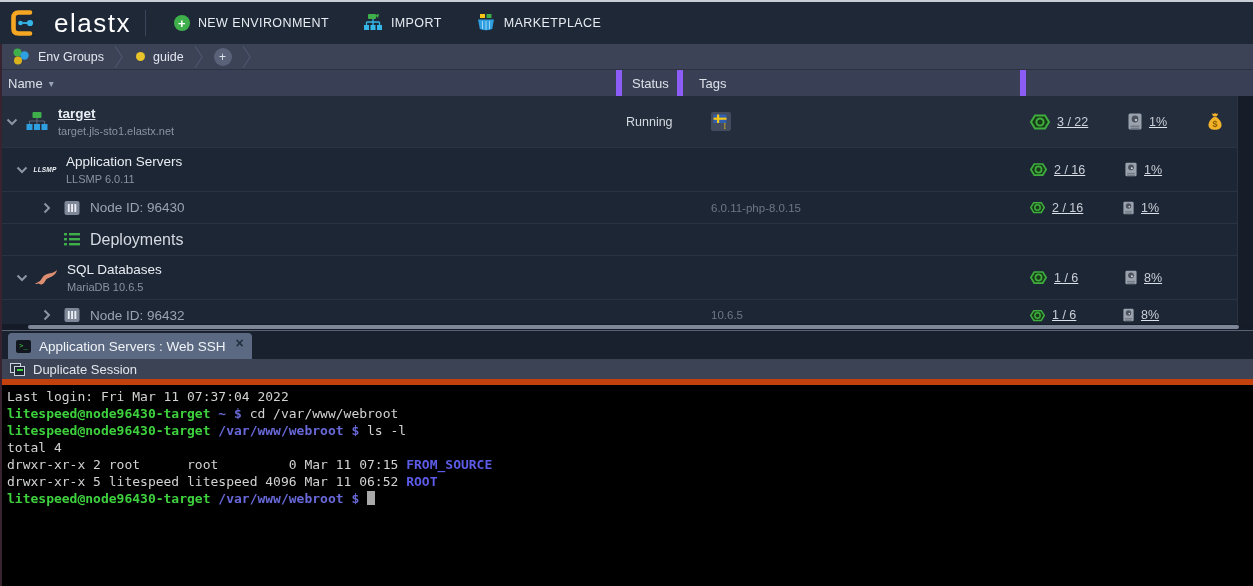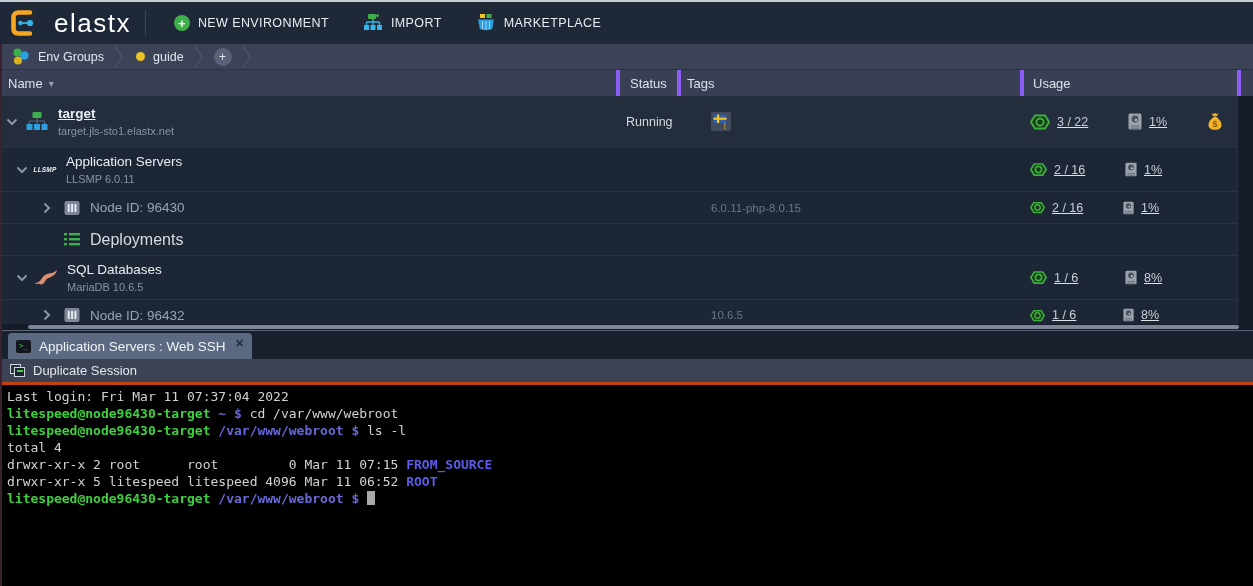--- a/index.html
+++ b/index.html
@@ -28,25 +28,25 @@
   .crumb { display:flex; align-items:center; gap:8px; padding:0 10px 0 12px; height:100%; font-size:12.5px; color:#e2e6ee; cursor:pointer; }
   .crumb-sep { height:26px; display:flex; align-items:center; }
   .dot { width:9px; height:9px; border-radius:50%; background:#e8c32a; }
   .crumb-add { width:18px; height:18px; border-radius:50%; background:#5a627a; color:#dfe3ec;
                display:flex; align-items:center; justify-content:center; font-size:12px; margin:0 10px; cursor:pointer; }
 
   
   .grid-header { height:26px; background:#394055; display:grid;
                  grid-template-columns:616px 61px 343px 217px 16px; align-items:center;
                  font-size:13px; color:#dce0e8; }
-  .grid-header .hc { height:100%; display:flex; align-items:center; border-left:4px solid #8b5cf6; padding-left:8px; }
+  .grid-header .hc { height:100%; display:flex; align-items:center; border-left:6px solid #8b5cf6; padding-left:8px; }
   .grid-header .hc:first-child { border-left:none; }
   .hc.name { gap:6px; cursor:pointer; }
   .hc.status { padding-left:10px; }
-  .hc.tags { padding-left:6px; }
+  .hc.tags { padding-left:16px; }
   .hc.usage { padding-left:9px; }
   .sort-caret { font-size:10px; color:#9aa3b4; }
 
   
   .tree { position:relative; height:234px; background:#1d2634; }
   .trow { display:grid; grid-template-columns:616px 61px 343px 217px 16px; align-items:center;
           border-bottom:1px solid #2a3342; cursor:pointer; }
   .trow.env { height:52px; background:#232d3c; }
   .trow.group { height:44px; }
   .trow.node { height:32px; }
@@ -79,21 +79,21 @@
   .ssh-panel { position:absolute; left:0; right:0; bottom:0; height:256px; border-top:1px solid #5a6275; background:#1a212e; }
   .tabbar { height:28px; display:flex; align-items:flex-end; background:#1a212e; }
   .sshtab { margin-left:8px; height:26px; background:#5b6a82; border-radius:4px 4px 0 0;
             display:flex; align-items:center; gap:8px; padding:0 8px 0 8px; cursor:pointer; }
   .sshtab-title { font-size:13.5px; color:#f0f3f7; white-space:nowrap; }
   .tab-term-icon { width:15px; height:13px; background:#11161f; border-radius:2px; display:flex;
                    align-items:center; justify-content:center; font-family:"DejaVu Sans Mono",monospace;
                    font-size:7px; color:#3ed13e; line-height:1; }
   .tab-close { font-size:14px; font-weight:bold; color:#232d3f; line-height:1; margin-left:2px;
                align-self:flex-start; margin-top:3px; cursor:pointer; }
-  .panel-toolbar { height:26px; background:#3c4354; border-bottom:3px solid #c2410c; display:flex; align-items:center; }
+  .panel-toolbar { height:26px; background:#3c4354; border-bottom:6px solid #c2410c; display:flex; align-items:center; }
   .dup-btn { display:flex; align-items:center; gap:8px; background:none; border:none; cursor:pointer;
              font-family:"Liberation Sans",sans-serif; font-size:13px; color:#e2e6ed; padding:0 10px; height:100%; }
   .dup-icon { position:relative; width:15px; height:13px; }
   .dup-icon .w1 { position:absolute; left:0; top:0; width:11px; height:10px; border:1px solid #cdd3db; background:#2c3342; }
   .dup-icon .w2 { position:absolute; left:4px; top:3px; width:11px; height:10px; border:1px solid #cdd3db; background:#1b2230; }
   .dup-icon .w2::after { content:""; position:absolute; left:2px; top:2px; width:6px; height:2px; background:#3ed13e; }
 
   .terminal { height:201px; background:#000; border-left:2px solid #8f959d; padding:3px 0 0 5px;
               font-family:"DejaVu Sans Mono",monospace; font-size:13px; line-height:17px; cursor:text; }
   .tline { white-space:pre; }
@@ -194,23 +194,20 @@
   <div class="hc name">
     <span>Name</span>
     <span class="sort-caret">▾</span>
   </div>
   <div class="hc status">
       <span>Status</span>
     </div>
   <div class="hc tags">
       <span>Tags</span>
     </div>
-  <div class="hc usage">
-      <span>Usage</span>
-    </div>
   <div class="hc"></div>
 </div>
 
 <div class="tree">
 
   <div class="trow env">
     <div class="cell-name">
       <span class="chev" style="margin-left:6px">
         <svg width="12" height="8" viewBox="0 0 12 8">
             <polyline points="1.5,1.5 6,6 10.5,1.5" stroke="#8b95a6" stroke-width="2" fill="none"></polyline>

